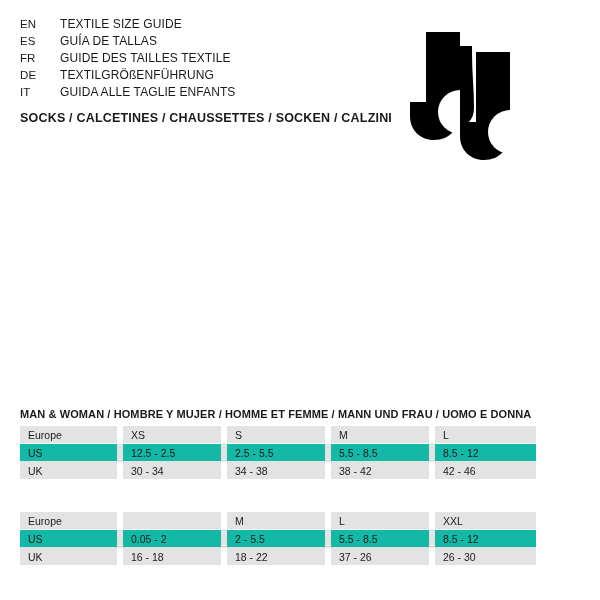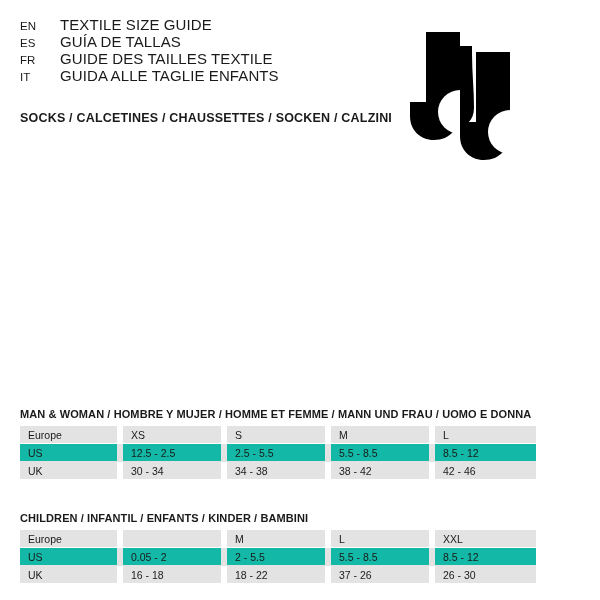--- a/index.html
+++ b/index.html
@@ -37,21 +37,21 @@
     font-size: 11.5px;
     letter-spacing: 0.1px;
   }
   .lang-code {
     width: 40px;
     flex: 0 0 40px;
     font-size: 11.5px;
   }
   .lang-text {
     flex: 1;
-    font-size: 15px;
+    font-size: 12px;
   }
 
   .product-title {
     position: absolute;
     left: 20px;
     top: 111px;
     font-size: 12.5px;
     font-weight: bold;
     letter-spacing: 0.2px;
   }
@@ -133,20 +133,24 @@
     </div>
     <div class="lang-row">
       <span class="lang-code">ES</span>
       <span class="lang-text">GUÍA DE TALLAS</span>
     </div>
     <div class="lang-row">
       <span class="lang-code">FR</span>
       <span class="lang-text">GUIDE DES TAILLES TEXTILE</span>
     </div>
     <div class="lang-row">
+      <span class="lang-code">DE</span>
+      <span class="lang-text">TEXTILGRÖßENFÜHRUNG</span>
+    </div>
+    <div class="lang-row">
       <span class="lang-code">IT</span>
       <span class="lang-text">GUIDA ALLE TAGLIE ENFANTS</span>
     </div>
   </div>
 
   <div class="product-title">SOCKS / CALCETINES / CHAUSSETTES / SOCKEN / CALZINI</div>
 
   <div class="sock-art">
     <svg width="170" height="160" viewBox="0 0 170 160" xmlns="http://www.w3.org/2000/svg">
 
@@ -198,21 +202,20 @@
           <td>30 - 34</td>
           <td>34 - 38</td>
           <td>38 - 42</td>
           <td>42 - 46</td>
         </tr>
       </tbody>
     </table>
   </div>
 
   <div class="table-section section-kids">
-    <div class="section-title">CHILDREN / INFANTIL / ENFANTS / KINDER / BAMBINI</div>
     <table class="size-table">
       <colgroup>
         <col class="col-label">
           <col class="col-val">
           <col class="col-val">
           <col class="col-val">
           <col class="col-val">
       </colgroup>
       <tbody>
         <tr class="row-shade">

